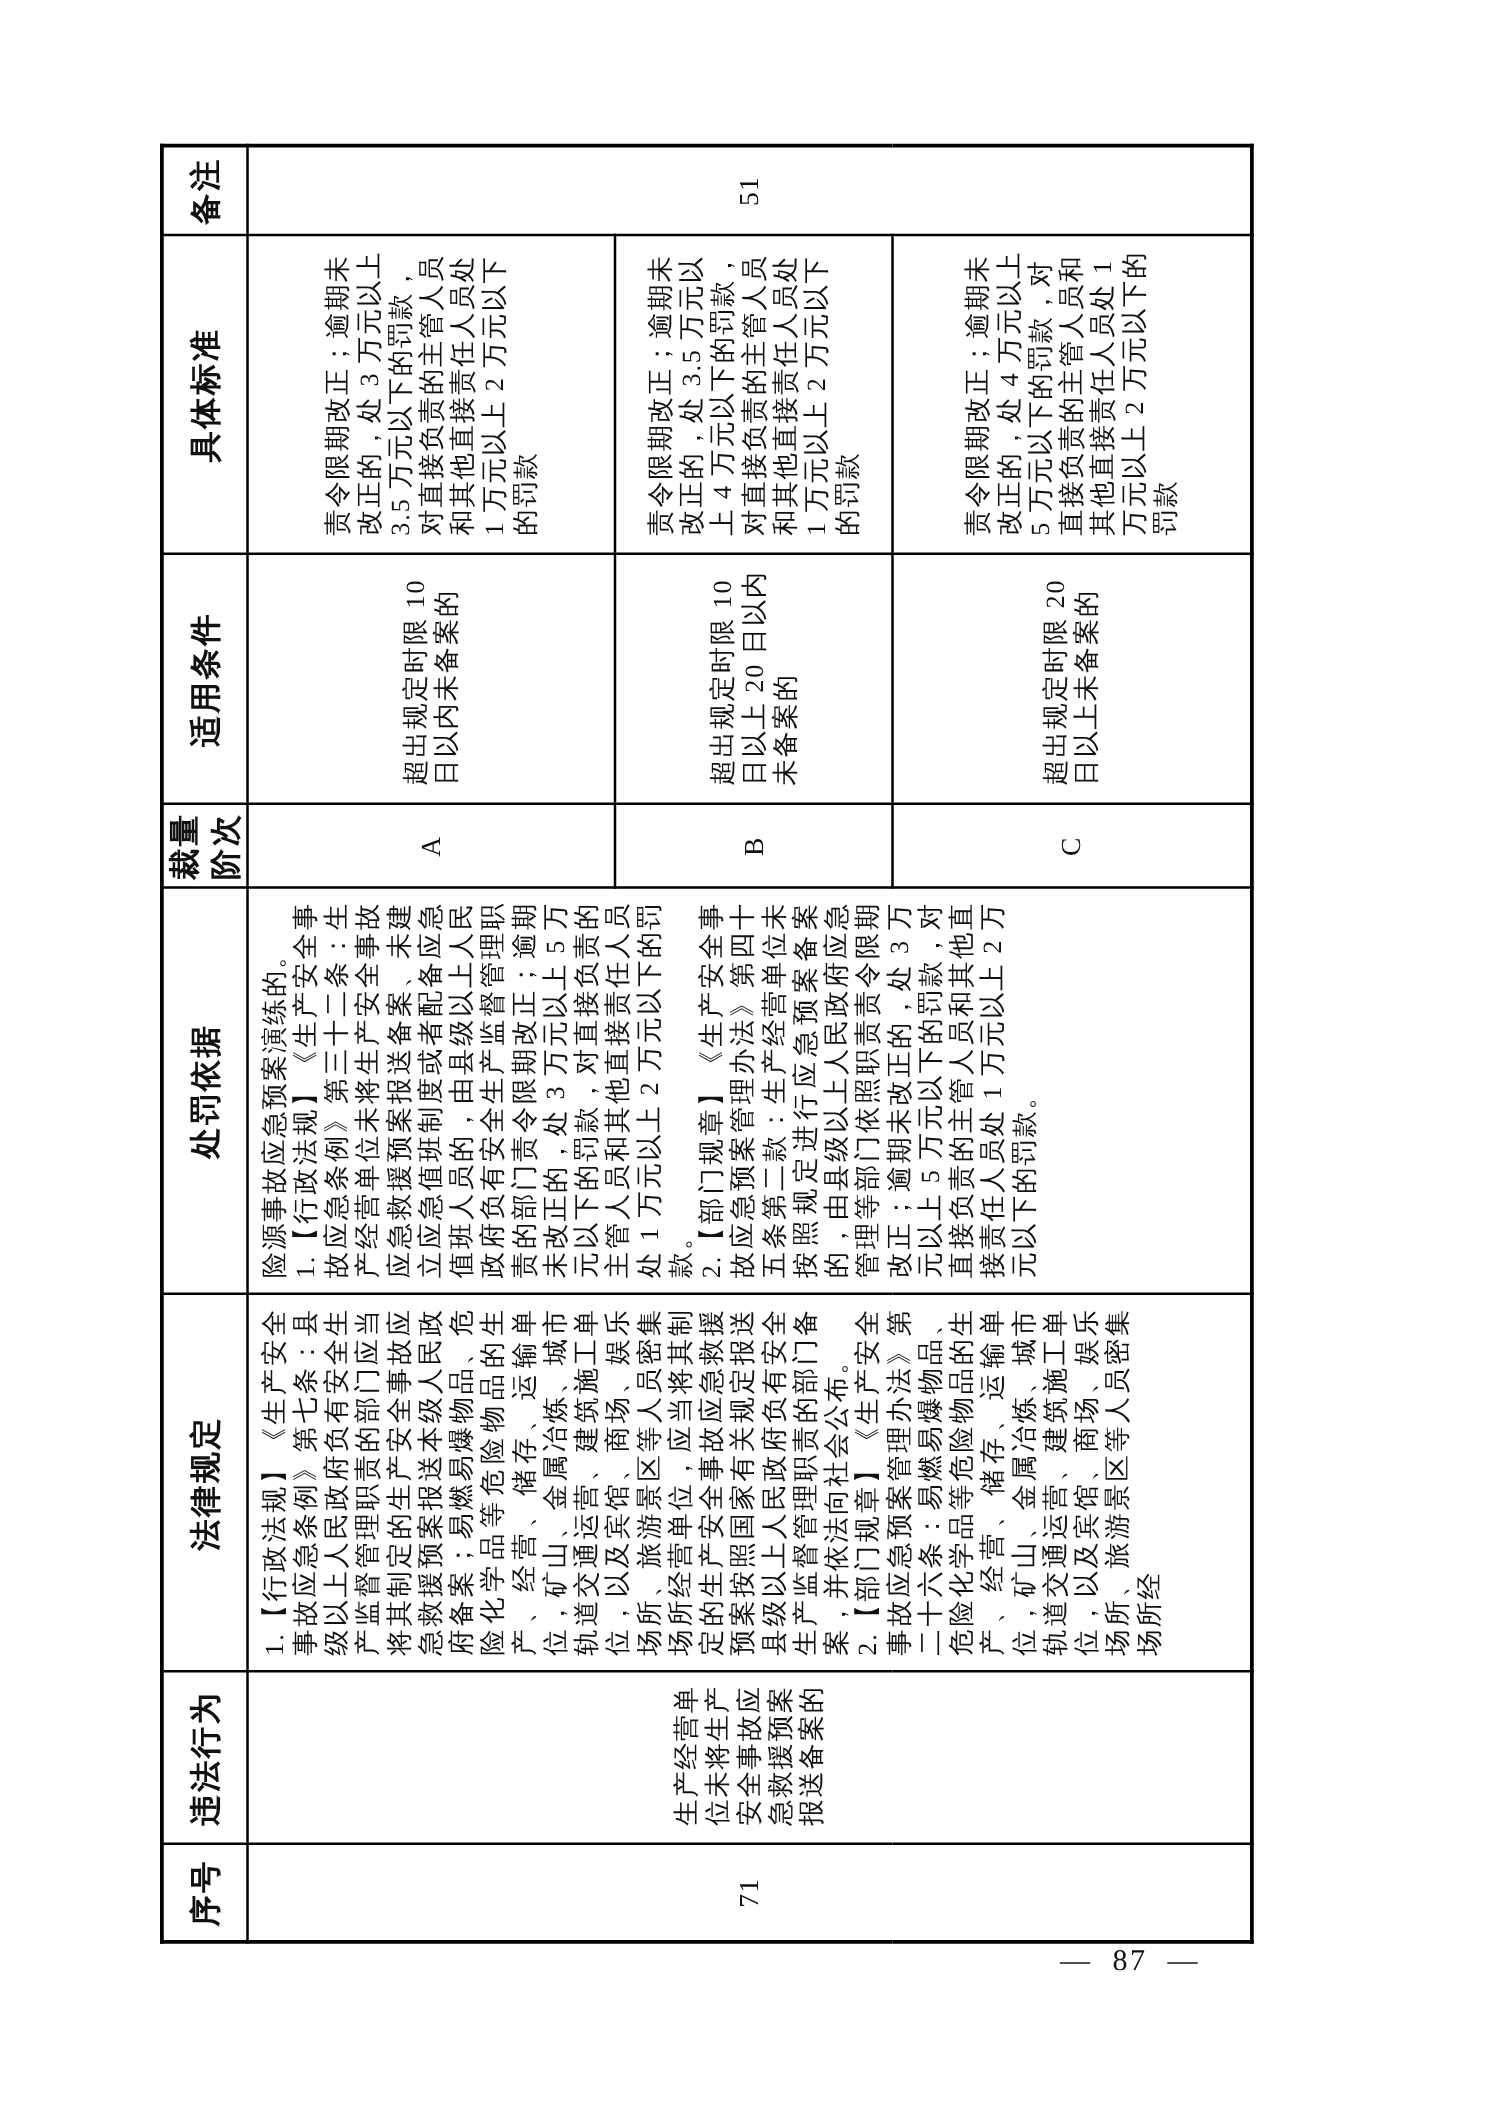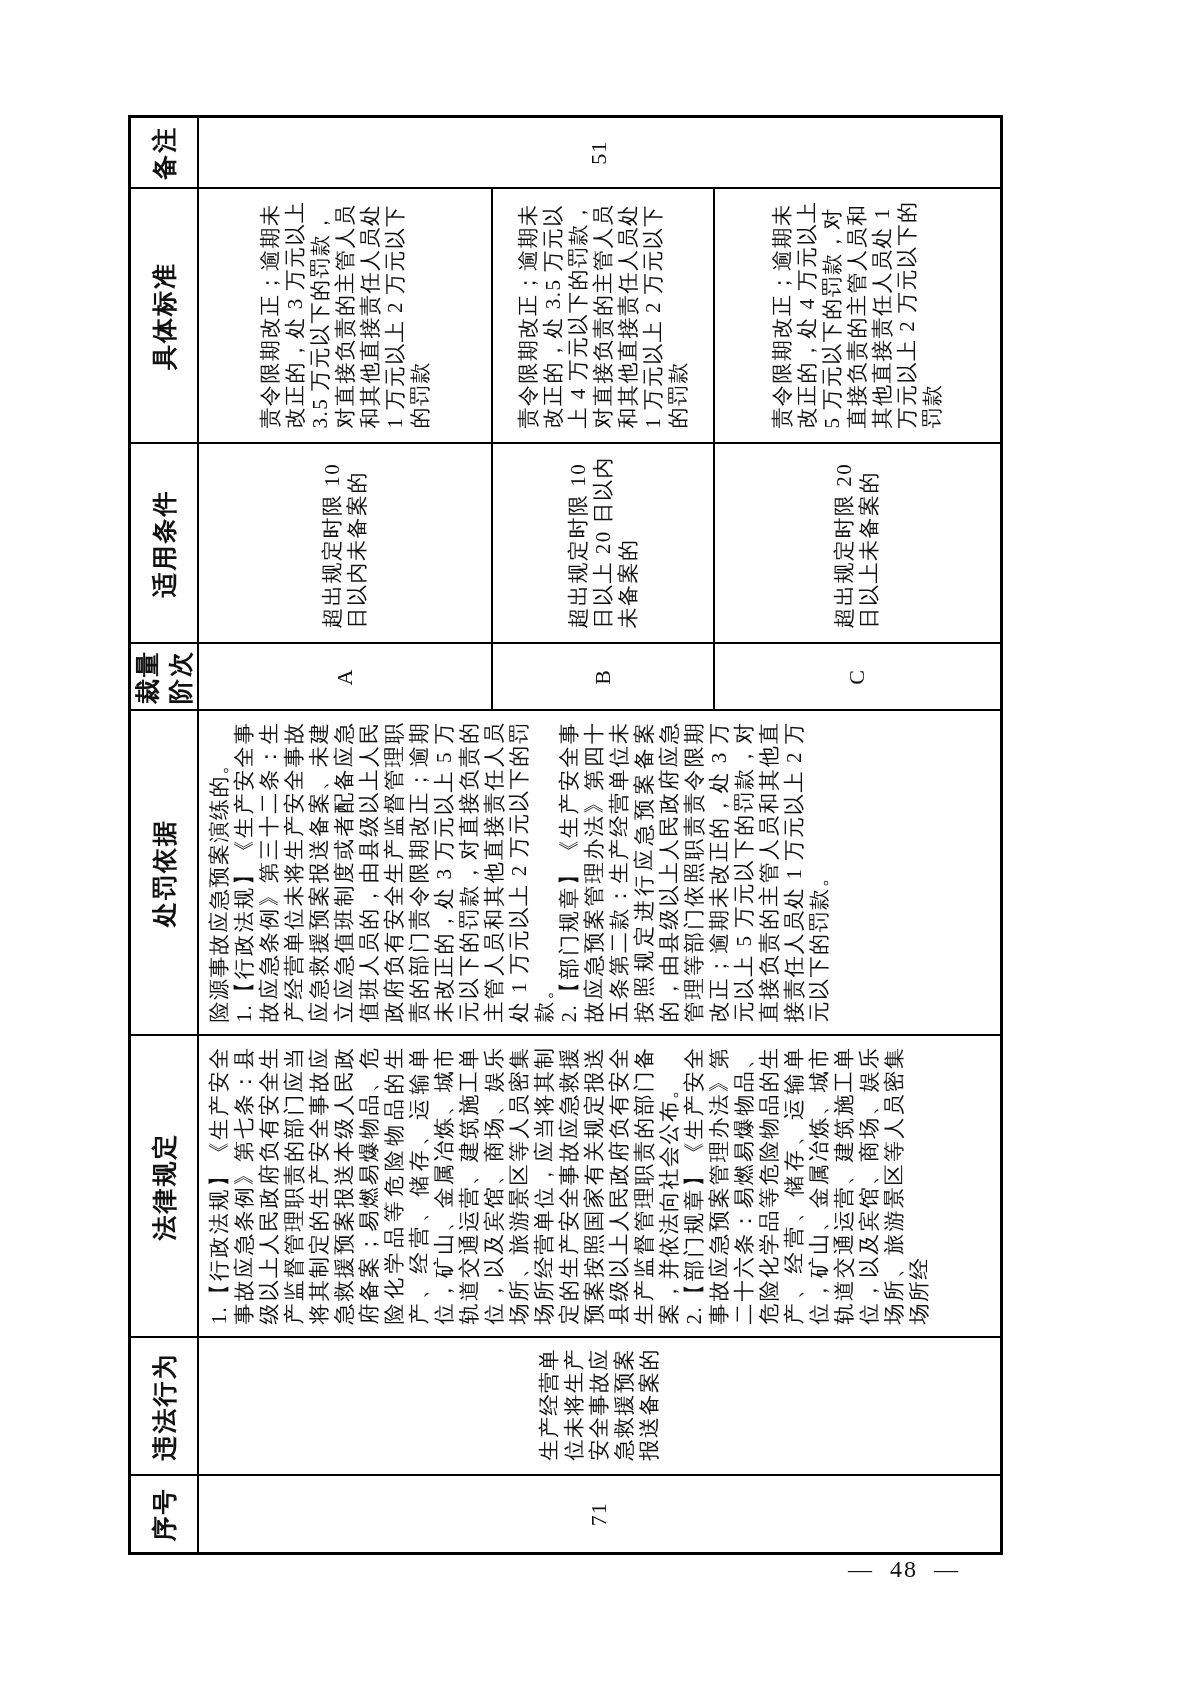--- a/index.html
+++ b/index.html
@@ -130,15 +130,15 @@
       </tr>
       <tr style="height:287px">
         <td class="center-cell">C</td>
         <td class="mid-cell">超出规定时限 20 日以上未备案的</td>
         <td class="mid-cell">责令限期改正；逾期未改正的，处 4 万元以上 5 万元以下的罚款，对直接负责的主管人员和其他直接责任人员处 1 万元以上 2 万元以下的罚款</td>
       </tr>
     </tbody>
       </table>
   </div>
 
-  <div class="pagenum">—  48  —</div>
+  <div class="pagenum">—  87  —</div>
 
 </div>
 
 </body></html>

